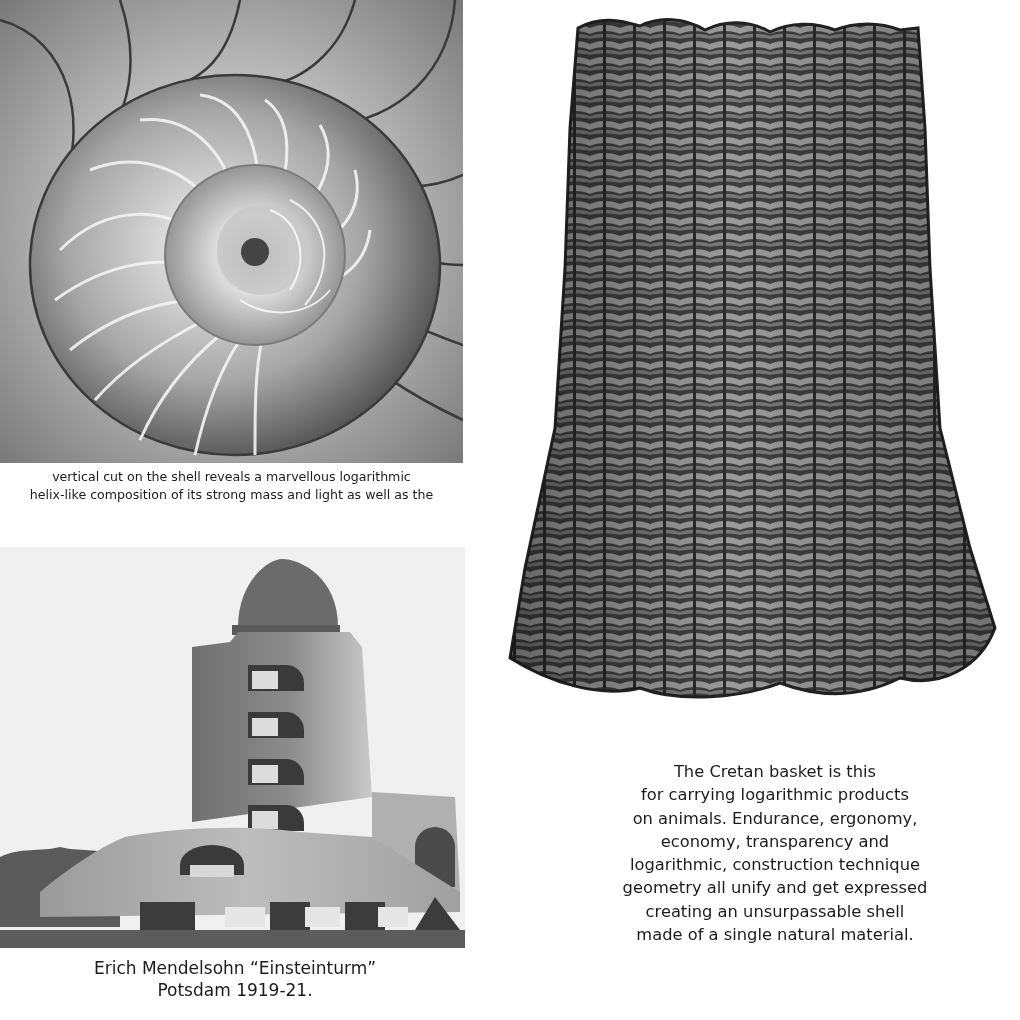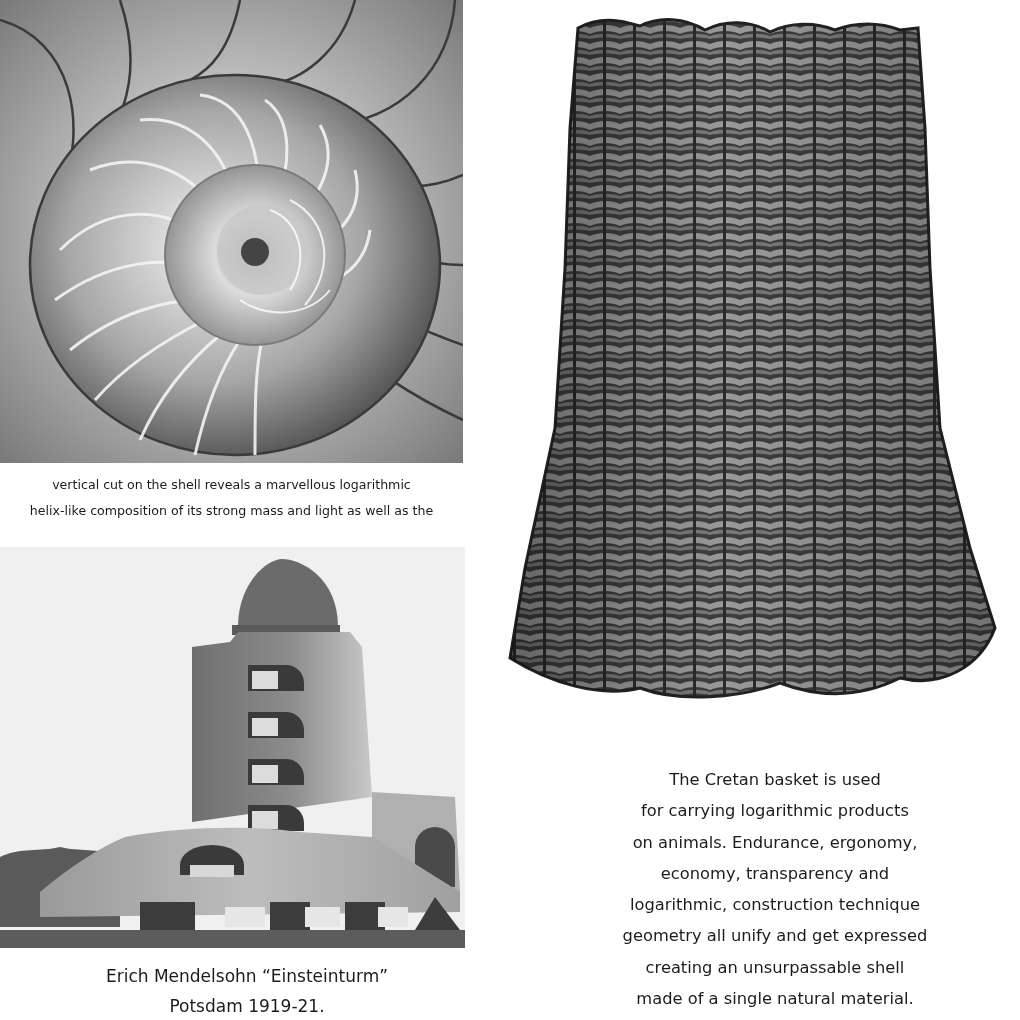--- a/index.html
+++ b/index.html
@@ -1,25 +1,25 @@
 <!DOCTYPE html>
 <html><head>
 <meta charset="utf-8">
 <style>
   html, body { margin:0; padding:0; background:#ffffff; }
   body { width:1020px; height:1020px; position:relative; overflow:hidden;
          font-family:"DejaVu Sans", "Liberation Sans", sans-serif; color:#1a1a1a; }
   .photo { position:absolute; overflow:hidden; }
   .caption { position:absolute; text-align:center; color:#1c1c1c; }
-  .caption div { white-space:nowrap;margin-top:8px; }
+  .caption div { white-space:nowrap; }
   #nautilus { left:0; top:0; width:463px; height:463px; background:#8a8a8a; }
   #tower { left:0; top:547px; width:465px; height:401px; background:#f1f1f1; }
   #basket { left:500px; top:8px; width:505px; height:712px; background:#ffffff; }
   #cap-shell { left:0; top:468px; width:463px; font-size:12.6px; line-height:17.5px; }
-  #cap-tower { left:0; top:958px; width:470px; font-size:17px; line-height:21.5px;padding-left:12px; }
+  #cap-tower { left:0; top:958px; width:470px; font-size:17px; line-height:21.5px; }
   #cap-basket { left:560px; top:760px; width:430px; font-size:16.3px; line-height:23.3px; }
 </style>
 </head>
 <body>
 
 <div class="photo" id="nautilus" title="Black-and-white photograph of a nautilus shell cross-section showing logarithmic spiral chambers">
   <svg width="463" height="463" viewBox="0 0 463 463">
     <defs>
       <radialGradient id="ng1" cx="0.5" cy="0.5" r="0.7">
         <stop offset="0" stop-color="#e8e8e8"></stop>
@@ -168,21 +168,21 @@
              C 480 660, 440 680, 400 670 C 360 690, 320 690, 280 675 C 240 690, 180 695, 140 680 C 100 690, 50 675, 10 650
              L 25 560 L 55 420 L 65 260 L 70 120 Z" fill="url(#weave)" stroke="#222" stroke-width="3"></path>
     <path d="M78 20 C 100 8, 120 12, 140 18 C 160 8, 185 10, 205 22 C 225 12, 250 12, 270 24 C 290 14, 315 14, 335 22 C 355 14, 380 14, 400 22 L 418 20
              L 425 120 L 430 260 L 440 420 L 470 540 L 495 620
              C 480 660, 440 680, 400 670 C 360 690, 320 690, 280 675 C 240 690, 180 695, 140 680 C 100 690, 50 675, 10 650
              L 25 560 L 55 420 L 65 260 L 70 120 Z" fill="url(#shade)"></path>
   </svg>
 </div>
 
 <div class="caption" id="cap-basket">
-  <div>The Cretan basket is used</div>
+  <div>The Cretan basket is this</div>
   <div>for carrying logarithmic products</div>
   <div>on animals. Endurance, ergonomy,</div>
   <div>economy, transparency and</div>
   <div>logarithmic, construction technique</div>
   <div>geometry all unify and get expressed</div>
   <div>creating an unsurpassable shell</div>
   <div>made of a single natural material.</div>
 </div>
 
 </body></html>

